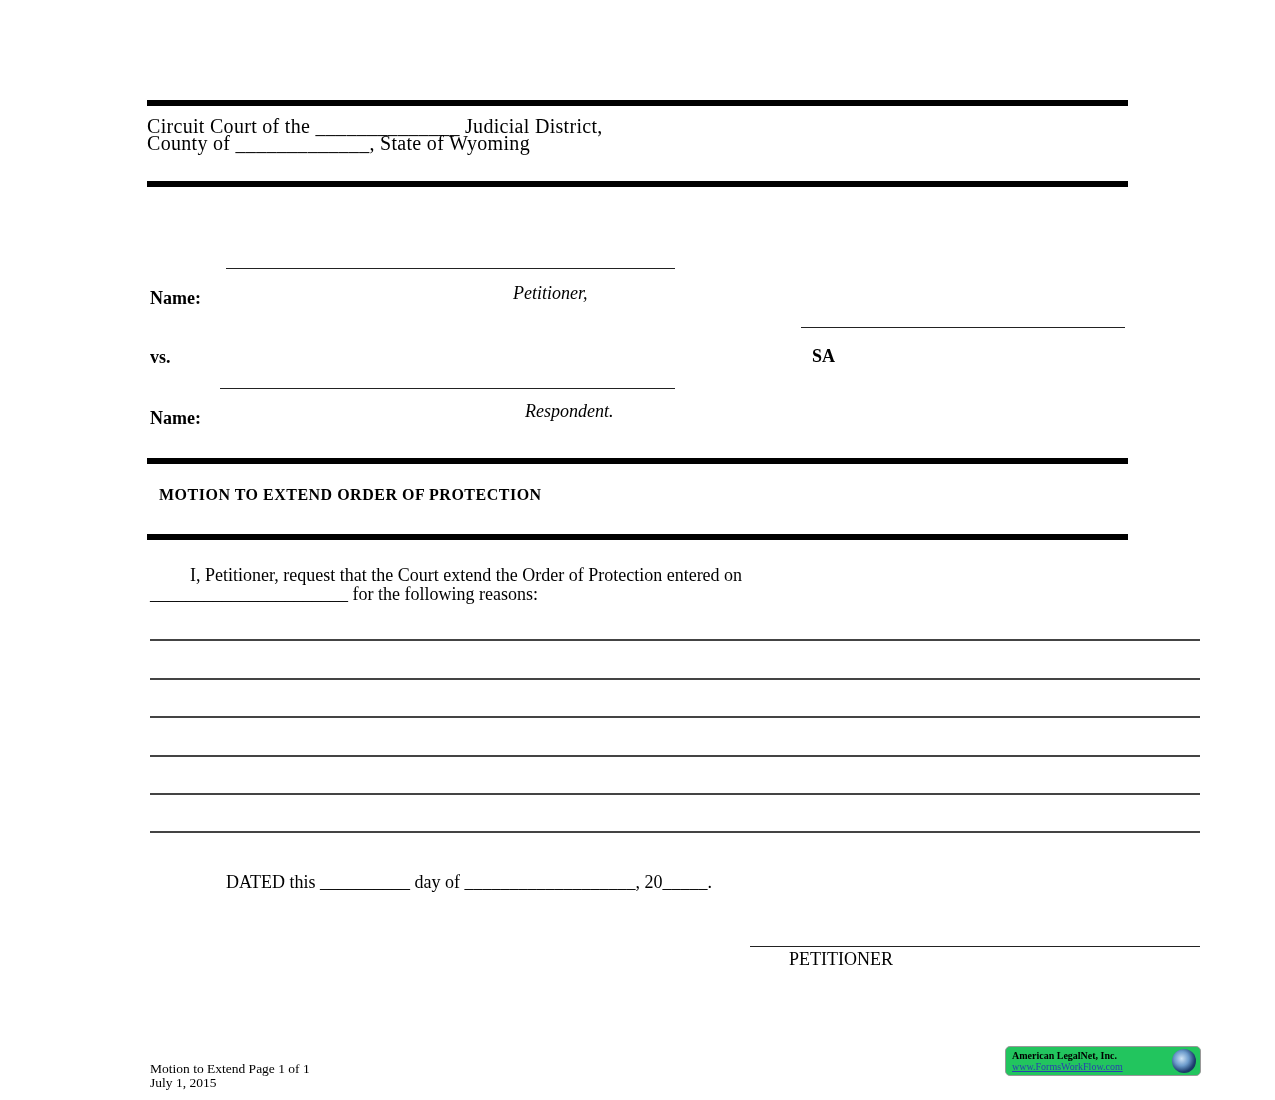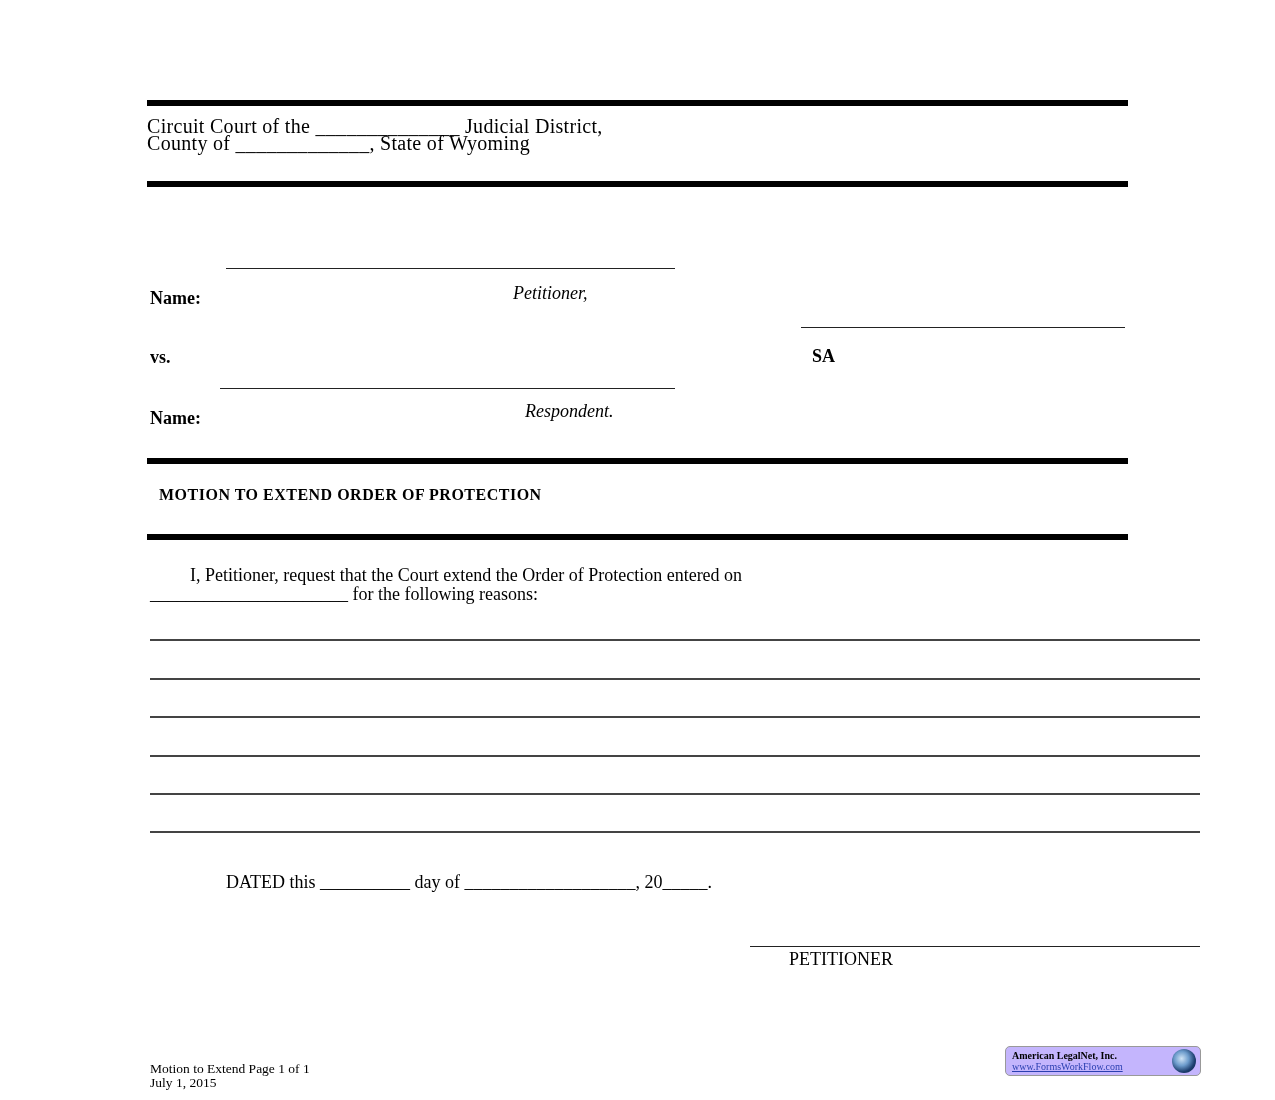--- a/index.html
+++ b/index.html
@@ -11,21 +11,21 @@
   .court-line { left:147px; width:981px; font-size:20px; letter-spacing:0.3px; }
   .bold { font-weight:bold; }
   .label { font-size:18px;margin-top:36px; }
   .uline { position:absolute; height:0; border-bottom:1.5px solid #222; }
   .ital { font-style:italic; font-size:18px; }
   .title { left:159px; width:981px; font-size:16px; font-weight:bold; letter-spacing:0.5px; }
   .body-text { font-size:18px; line-height:19px; }
   .rule { position:absolute; left:150px; width:1050px; height:0; border-bottom:2px solid #444; }
   .footer-text { font-size:13.5px; line-height:14px;margin-top:40px; }
   .badge { position:absolute; left:1005px; top:1046px; width:194px; height:28px;
-           border:1px solid #999; border-radius:5px; background:#c4b5fd; }
+           border:1px solid #999; border-radius:5px; background:#22c55e; }
   .badge-name { position:absolute; left:6px; top:3px; font-size:10px; font-weight:bold; }
   .badge-url { position:absolute; left:6px; top:14px; font-size:10px; color:#2a3fb0; text-decoration:underline; }
   .badge-logo { position:absolute; right:4px; top:2px; width:24px; height:24px; border-radius:50%;
                 background:radial-gradient(circle at 40% 40%, #cfe3f5 0%, #6d9ccc 35%, #1d3e6e 65%, #0a1e3a 100%); }
 </style>
 </head>
 <body>
 
 <div class="bar" style="top:100px;"></div>
 <div class="abs center court-line" style="top:115px;">Circuit Court of the ______________ Judicial District,</div>

